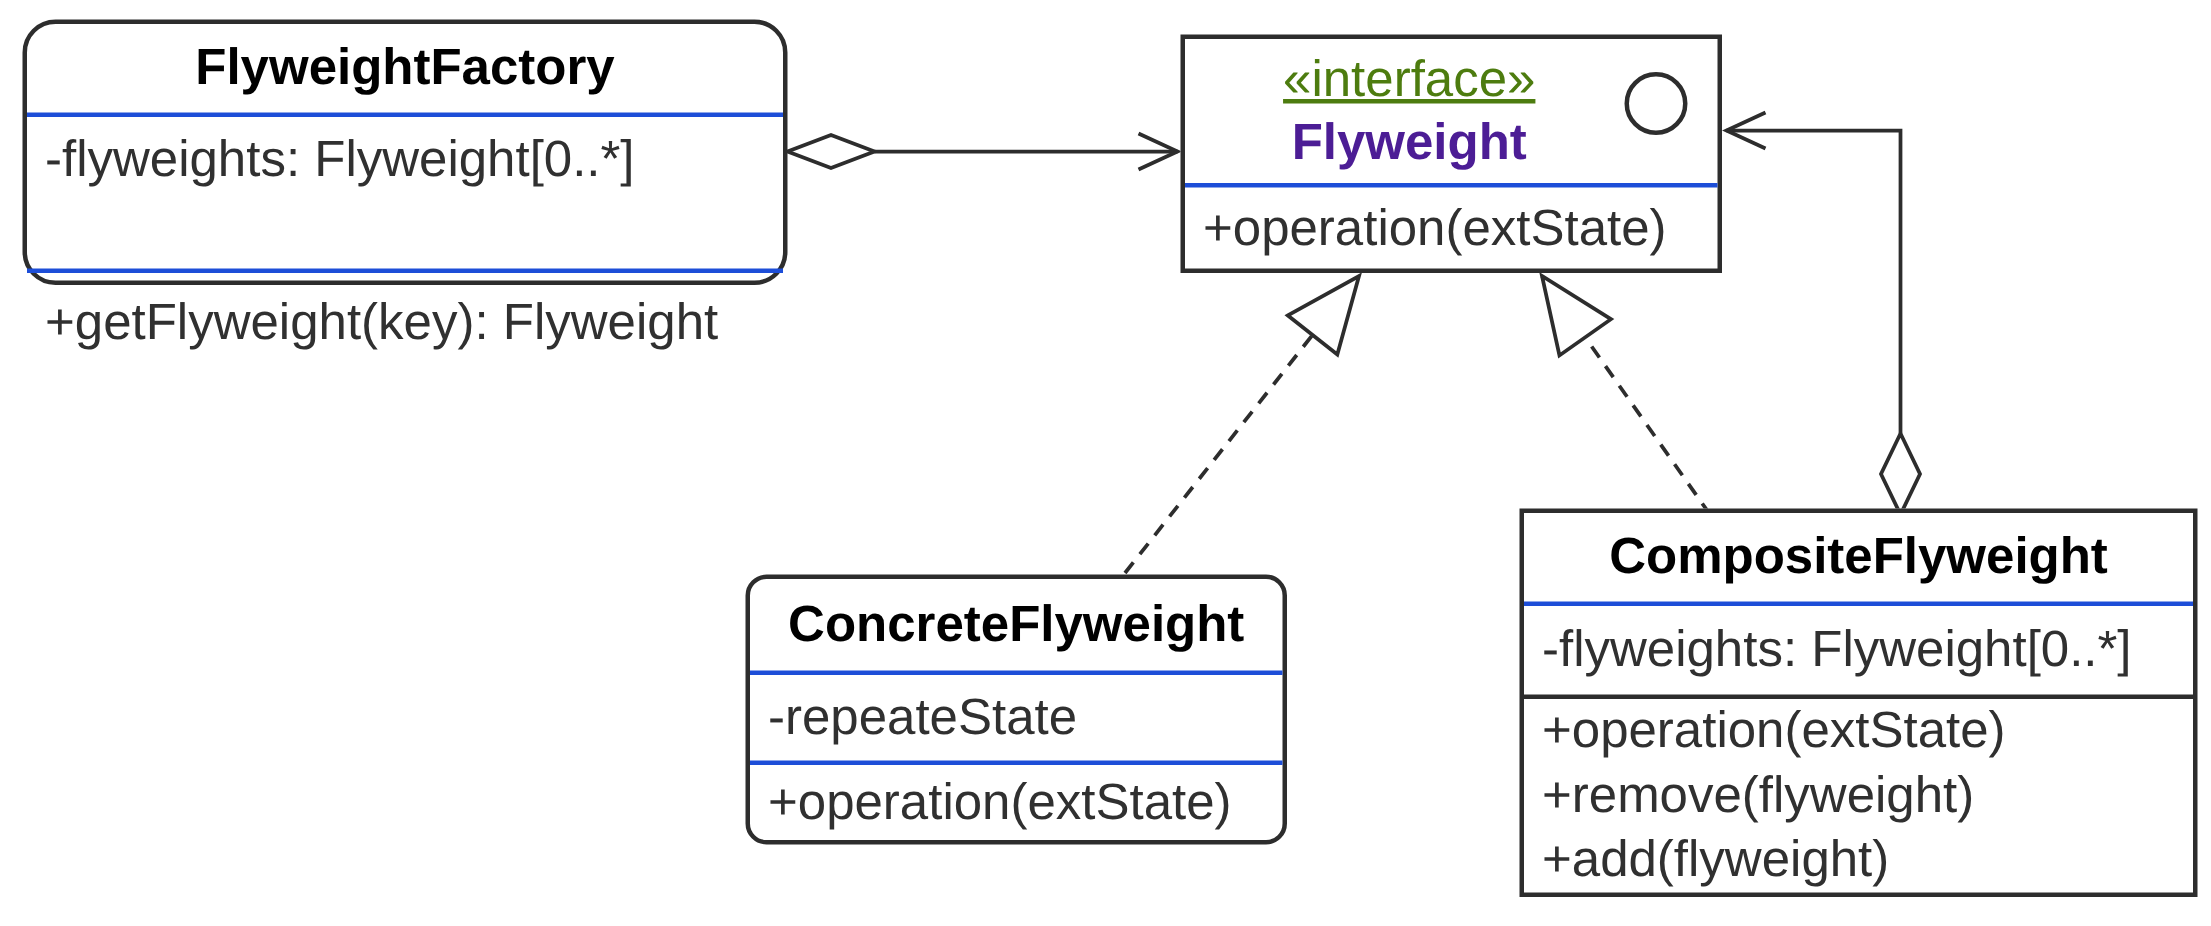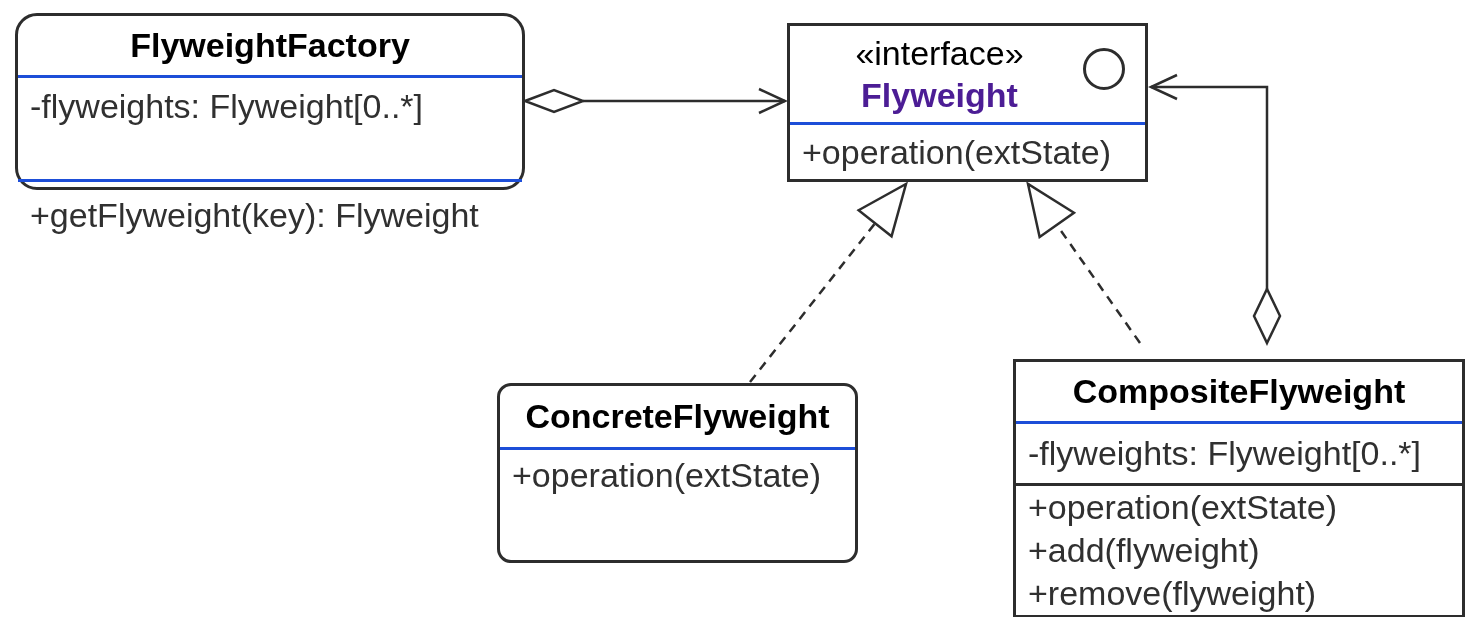--- a/index.html
+++ b/index.html
@@ -66,41 +66,41 @@
   .flyweight .header {
     height: 96px;
     display: flex;
     flex-direction: column;
     align-items: center;
     justify-content: center;
     line-height: 42px;
     box-sizing: border-box;
     padding-right: 56px;
   }
-  .flyweight .stereotype { color: #000000; }
+  .flyweight .stereotype { color: #4d7c0f; text-decoration: underline; }
   .flyweight .iface-name { font-weight: bold; color: #4c1d95; }
   .flyweight .row-method { height: 57px; }
   .iface-circle {
     position: absolute;
     top: 22px;
     right: 20px;
     width: 42px;
     height: 42px;
     border: 3px solid #2d2d2d;
     border-radius: 50%;
     background: #ffffff;
     box-sizing: border-box;
   }
   
   .concrete { left: 497px; top: 383px; width: 361px; height: 180px; border-radius: 14px; }
   .concrete .title-row { height: 61px; }
   .concrete .row-attr { height: 60px; }
   .concrete .row-method { height: 53px; }
   
-  .composite { left: 1013px; top: 359px; width: 452px; height: 259px; }
+  .composite { left: 1013px; top: 339px; width: 452px; height: 259px; }
   .composite .title-row { height: 59px; }
   .composite .row-attr { height: 62px; }
   .composite .multirow { height: 132px; }
 </style>
 </head>
 <body>
 
 <div class="canvas">
 
   <svg class="connectors" viewBox="0 0 1474 617" xmlns="http://www.w3.org/2000/svg">
@@ -134,26 +134,27 @@
     <div class="header">
       <div class="stereotype">«interface»</div>
       <div class="iface-name">Flyweight</div>
     </div>
     <span class="iface-circle"></span>
     <div class="row row-method">+operation(extState)</div>
   </div>
 
   <div class="uml-class concrete">
     <div class="title-row">ConcreteFlyweight</div>
+    <div class="row row-attr">-repeateState</div>
     <div class="row row-method">+operation(extState)</div>
   </div>
 
   <div class="uml-class composite">
     <div class="title-row">CompositeFlyweight</div>
     <div class="row row-attr">-flyweights: Flyweight[0..*]</div>
     <div class="multirow">
       <div>+operation(extState)</div>
+      <div>+remove(flyweight)</div>
       <div>+add(flyweight)</div>
-      <div>+remove(flyweight)</div>
     </div>
   </div>
 
 </div>
 
 </body></html>

